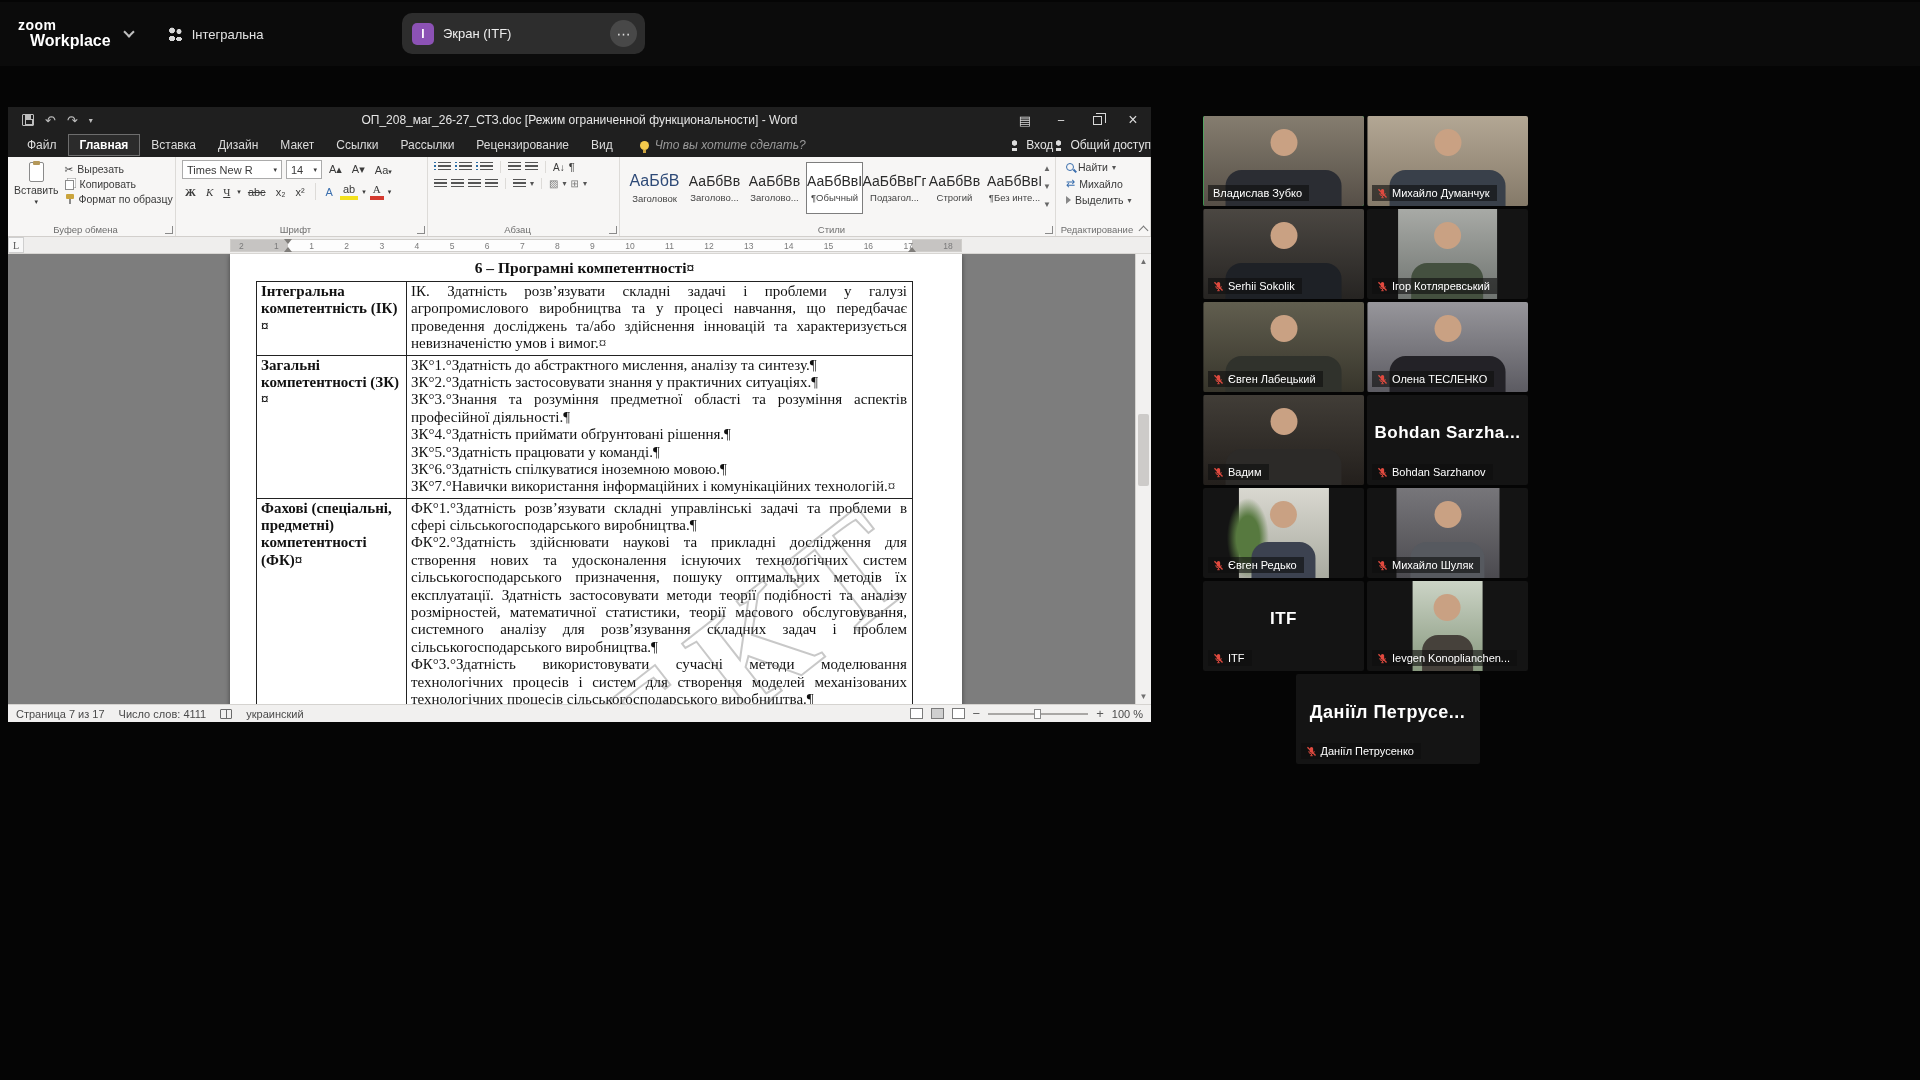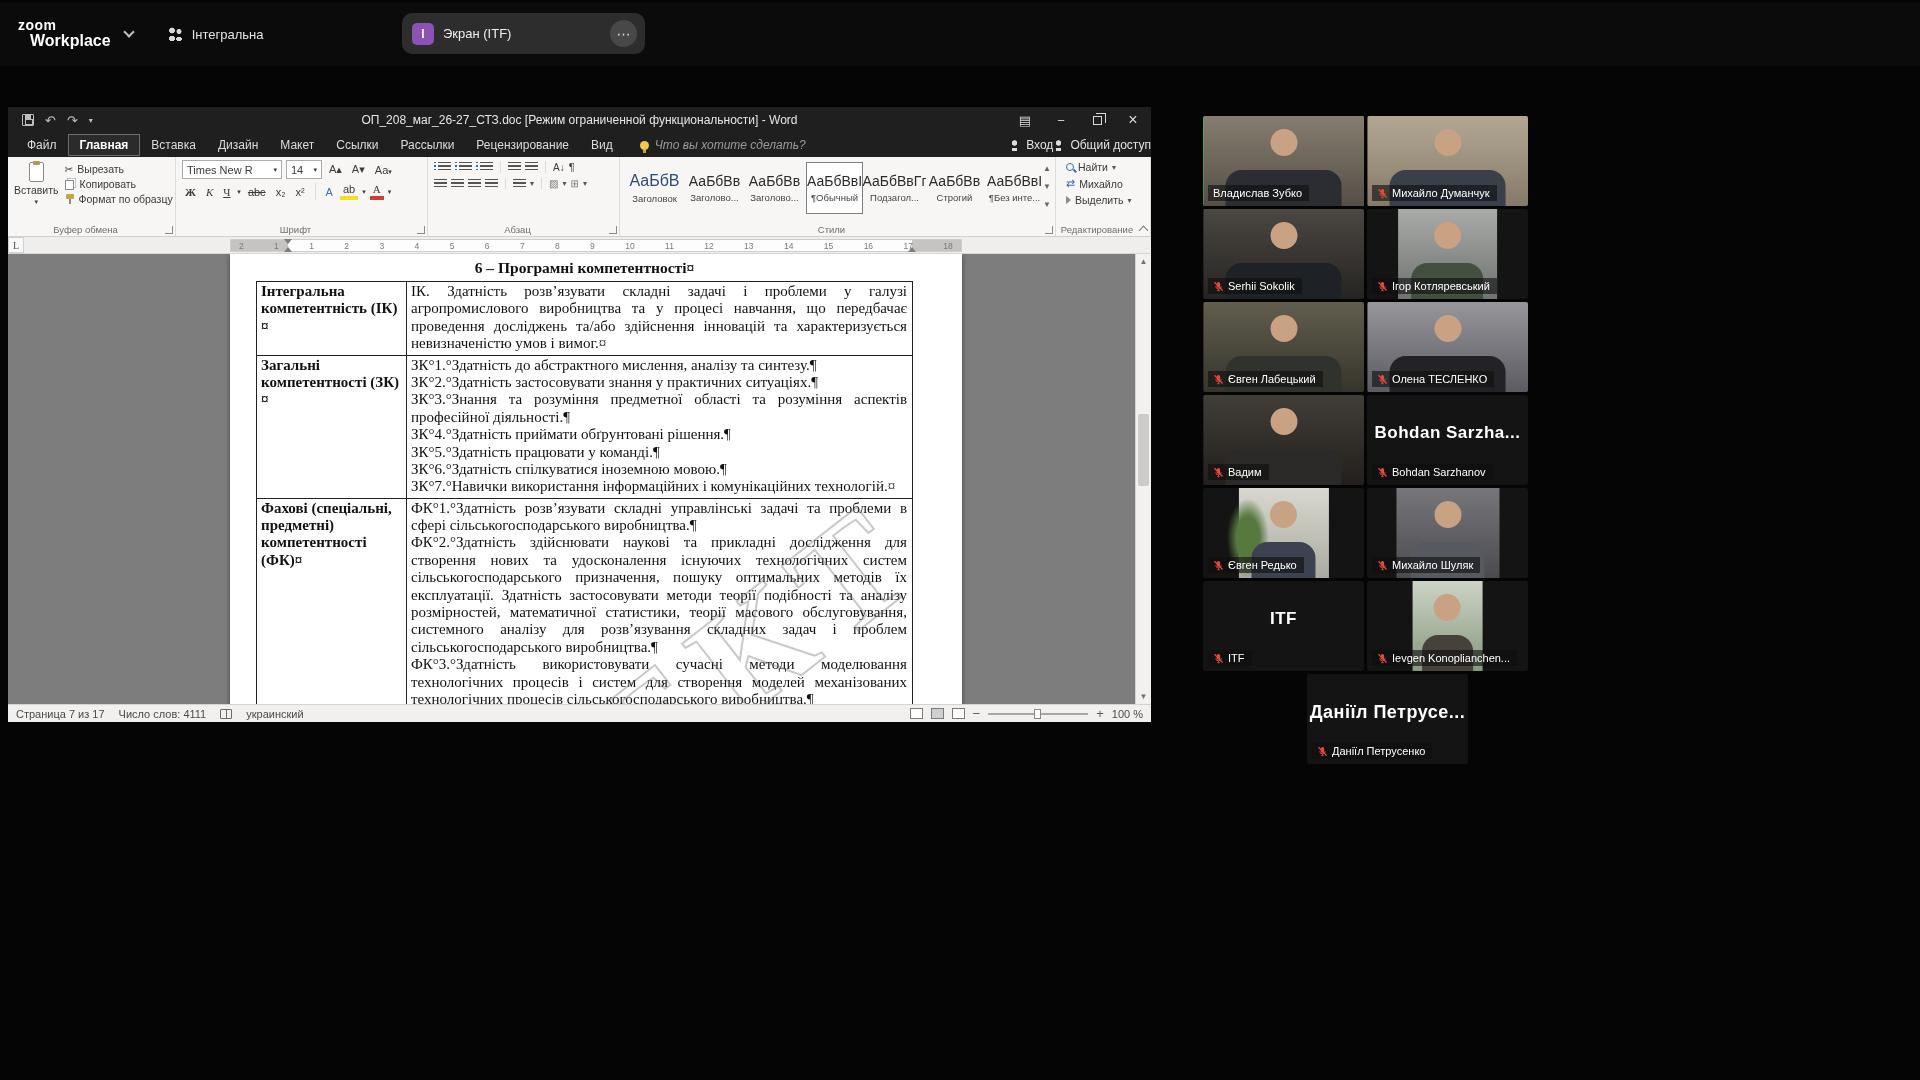--- a/index.html
+++ b/index.html
@@ -132,21 +132,21 @@
   .view-ic.sel { background:#cfcfcf; }
   .zoom-track { width:100px; height:2px; background:#a9a7a5; position:relative; }
   .zoom-notch { position:absolute; left:49px; top:-3px; width:1px; height:8px; background:#8a8a8a; }
   .zoom-thumb { position:absolute; left:46px; top:-4px; width:7px; height:10px; background:#fdfdfd; border:1px solid #8a8a8a; }
   .zoom-pm { font-size:13px; color:#5a5a5a; }
 
   
   .gallery { position:absolute; left:1203px; top:116px; width:325px; display:grid; grid-template-columns:161px 161px; gap:3px; }
   .tile { height:90px; position:relative; background:#141414; overflow:hidden; border-radius:2px; --vw:100%; --skin:#c9a183; }
   .tile.active { outline:2px solid #2ad158; outline-offset:-2px; }
-  .tile.solo { grid-column:1 / span 2; width:161px; justify-self:center;margin-left:44px; }
+  .tile.solo { grid-column:1 / span 2; width:184px; justify-self:center;margin-left:44px; }
   .vid { position:absolute; top:0; bottom:0; left:50%; transform:translateX(-50%); width:var(--vw); background:linear-gradient(180deg,var(--bg1,#555),var(--bg2,#333)); }
   .person { position:absolute; left:0; right:0; top:0; bottom:0; }
   .person::before { content:""; position:absolute; left:50%; top:13px; width:27px; height:27px; margin-left:-13.5px; border-radius:50%; background:var(--skin); }
   .person::after { content:""; position:absolute; left:50%; bottom:0; width:72%; height:36px; transform:translateX(-50%); border-radius:16px 16px 0 0; background:var(--shirt,#333); }
   .p1 { --bg1:#857d6f; --bg2:#564f47; --shirt:#2b2d33; }
   .p2 { --bg1:#b3a794; --bg2:#857a69; --shirt:#39404a; }
   .p3 { --bg1:#4b4742; --bg2:#262422; --shirt:#1e2126; }
   .p4 { --bg1:#615e4f; --bg2:#37352b; --shirt:#30322c; }
   .p5 { --vw:62%; --bg1:#a8aaa6; --bg2:#6f7470; --shirt:#44503f; }
   .p6 { --bg1:#97969b; --bg2:#5c5b62; --shirt:#232227; }

